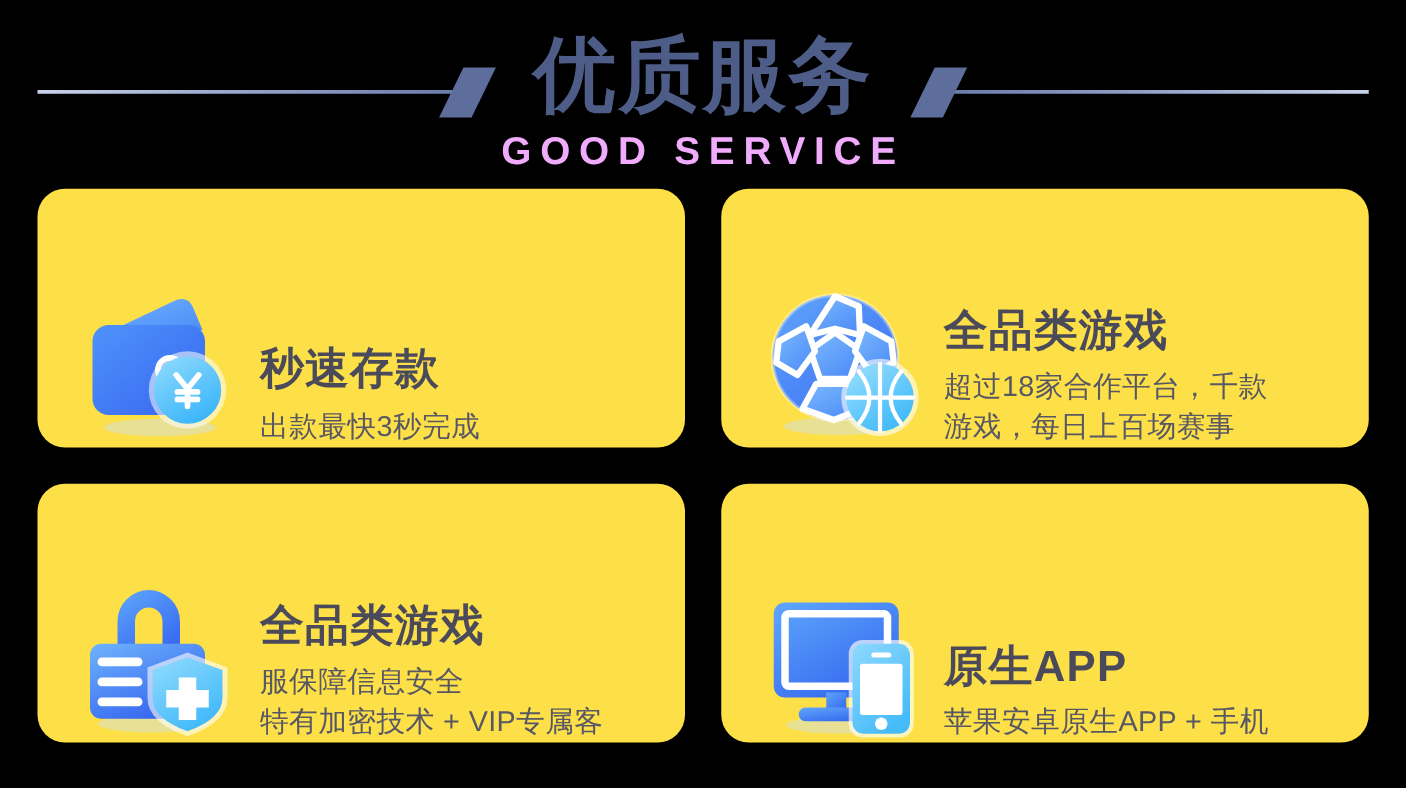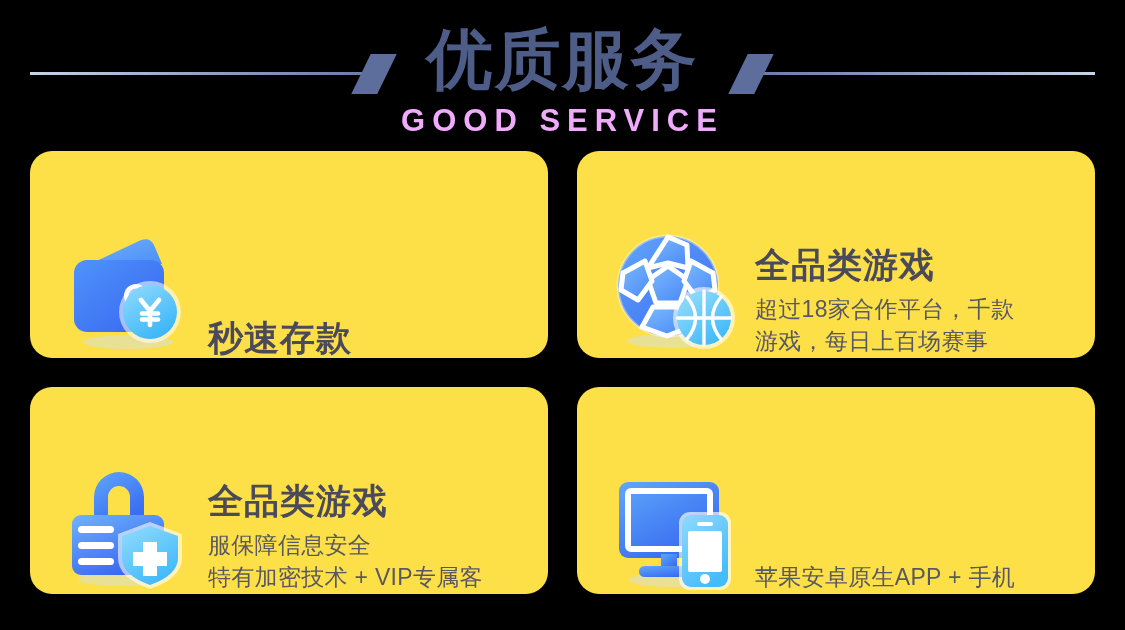--- a/index.html
+++ b/index.html
@@ -145,20 +145,23 @@
             <path d="M79 74 L88 85"></path>
             <path d="M97 74 L88 85"></path>
             <path d="M88 85 L88 99"></path>
             <path d="M80 87.5 L96 87.5"></path>
             <path d="M80 93.5 L96 93.5"></path>
           </g>
         </svg>
       </div>
       <div class="card-text">
         <div class="card-title">秒速存款</div>
+        <div class="card-desc one-line">
+          <div>出款最快3秒完成</div>
+        </div>
       </div>
     </div>
 
     <div class="card">
       <div class="card-icon">
         <svg viewBox="0 0 132 132" width="132" height="132">
           <defs>
             <linearGradient id="sg" x1="0" y1="0" x2="0.8" y2="1">
               <stop offset="0" stop-color="#61a6fc"></stop>
                 <stop offset="1" stop-color="#3b6ef2"></stop>
@@ -259,20 +262,21 @@
           <rect x="52" y="92" width="16" height="16" fill="url(#mo)"></rect>
           <rect x="30" y="104" width="60" height="11" rx="5.5" fill="url(#mo)"></rect>
           <rect x="70" y="50" width="52" height="78" rx="11" fill="#ffffff" opacity="0.65"></rect>
           <rect x="73" y="53" width="46" height="72" rx="9" fill="url(#ph)"></rect>
           <rect x="88" y="60" width="16" height="4" rx="2" fill="#ffffff"></rect>
           <rect x="79" y="69" width="34" height="41" rx="2" fill="#ffffff"></rect>
           <circle cx="96" cy="117" r="5" fill="#ffffff"></circle>
         </svg>
       </div>
       <div class="card-text">
+        <div class="card-title">原生APP</div>
         <div class="card-desc">
           <div>苹果安卓原生APP + 手机</div>
         </div>
       </div>
     </div>
 
   </div>
 </div>
 
 </body></html>

